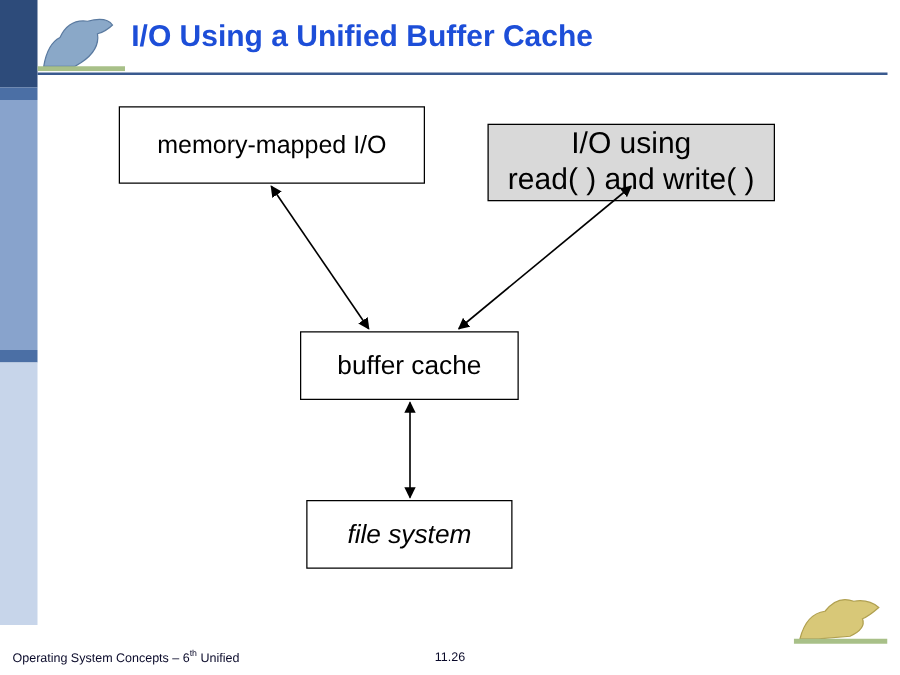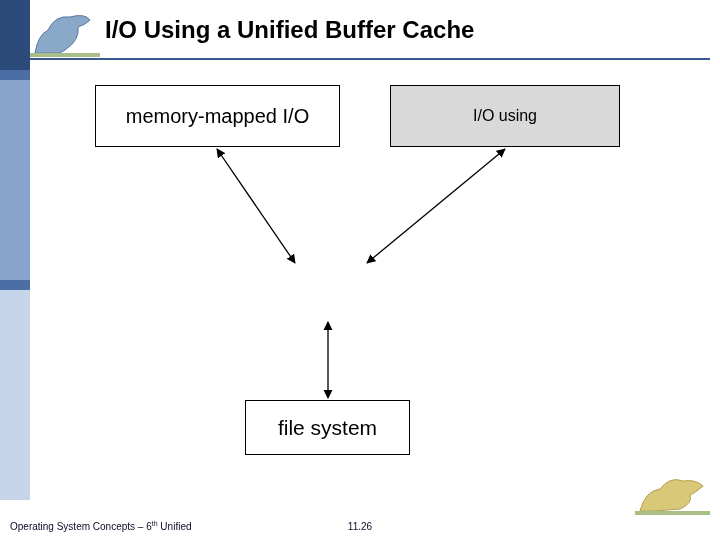--- a/index.html
+++ b/index.html
@@ -10,37 +10,37 @@
   .sidebar { position: absolute; left: 0; top: 0; width: 30px; height: 500px; }
   .sidebar .seg { width: 30px; }
   .sidebar .s1 { height: 70px;  background: #2d4b7a; }
   .sidebar .s2 { height: 10px;  background: #4b6fa5; }
   .sidebar .s3 { height: 200px; background: #88a3cc; }
   .sidebar .s4 { height: 10px;  background: #4b6fa5; }
   .sidebar .s5 { height: 210px; background: #c7d5ea; }
 
   
   .title-wrap { position: absolute; left: 30px; top: 0; right: 0; height: 60px; display: flex; align-items: center; }
-  .title { font-size: 24px; font-weight: bold; color: #000000; margin-left: 75px; }
+  .title { font-size: 24px; font-weight: bold; color: #1d4ed8; margin-left: 75px; }
   .title-underline { position: absolute; left: 30px; right: 10px; top: 58px; height: 2px; background: #3a5a8f; }
 
   
   .mascot { position: absolute; font-size: 10px; color: #5a7a3a; }
   .mascot.tl { left: 30px; top: 5px; width: 70px; height: 52px; }
   .mascot.br { right: 10px; bottom: 24px; width: 75px; height: 45px; }
   .mascot svg { width: 100%; height: 100%; }
 
   
   .diagram { position: absolute; left: 85px; top: 85px; width: 550px; height: 390px; }
   .box { position: absolute; border: 1px solid #000; background: #fff; display: flex; align-items: center; justify-content: center; text-align: center; font-family: Arial, sans-serif; color: #000; line-height: 1.2; }
   .box.shaded { background: #d9d9d9; }
   #box-mm   { left: 10px;  top: 0;   width: 245px; height: 62px; font-size: 20px; }
-  #box-rw   { left: 305px; top: 0;   width: 230px; height: 62px; font-size: 16px; }
+  #box-rw   { left: 305px; top: 14px;   width: 230px; height: 62px; font-size: 24px; }
   #box-bc   { left: 155px; top: 180px; width: 175px; height: 55px; font-size: 21px; }
-  #box-fs   { left: 160px; top: 315px; width: 165px; height: 55px; font-size: 21px; }
+  #box-fs   { left: 160px; top: 315px; width: 165px; height: 55px; font-size: 21px; font-style: italic; }
 
   
   .arrows { position: absolute; inset: 0; width: 100%; height: 100%; }
 
   
   .footer { position: absolute; left: 0; right: 0; bottom: 0; height: 28px; padding: 0 10px; display: flex; align-items: center; justify-content: space-between; font-size: 10px; color: #0a0a2a; }
   .footer .left  { }
   .footer .mid   { position: absolute; left: 50%; transform: translateX(-50%); text-align: center; }
   .footer .right { }
   .sup { font-size: 7px; vertical-align: super; }
@@ -70,21 +70,25 @@
   </div>
   <div class="title-underline"></div>
 
   <div class="diagram">
     <div id="box-mm" class="box">
       <span>memory-mapped I/O</span>
     </div>
     <div id="box-rw" class="box shaded">
       <div>
         <span>I/O using</span><br>
+        <span>read( ) and write( )</span>
       </div>
+    </div>
+    <div id="box-bc" class="box">
+      <span>buffer cache</span>
     </div>
     <div id="box-fs" class="box">
       <span>file system</span>
     </div>
 
     <svg class="arrows" viewBox="0 0 550 390">
       <defs>
         <marker id="ah" viewBox="0 0 10 10" refX="9" refY="5" markerWidth="7" markerHeight="7" orient="auto-start-reverse">
           <path d="M 0 0 L 10 5 L 0 10 z" fill="#000"></path>
         </marker>

